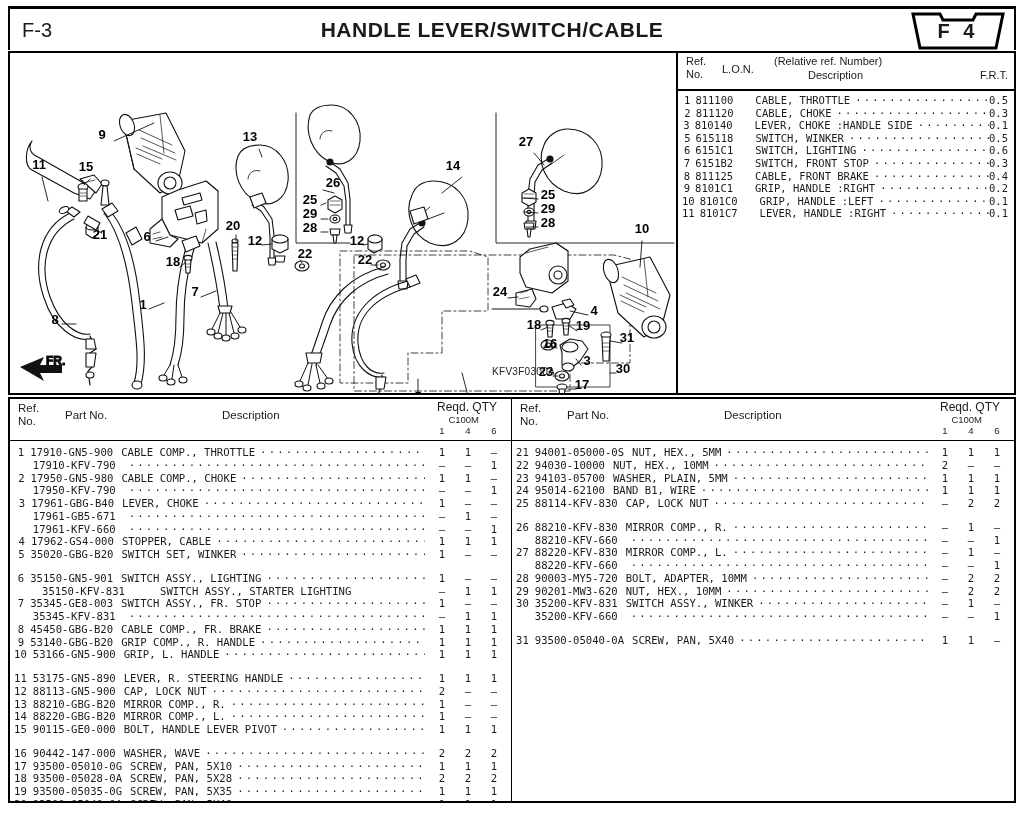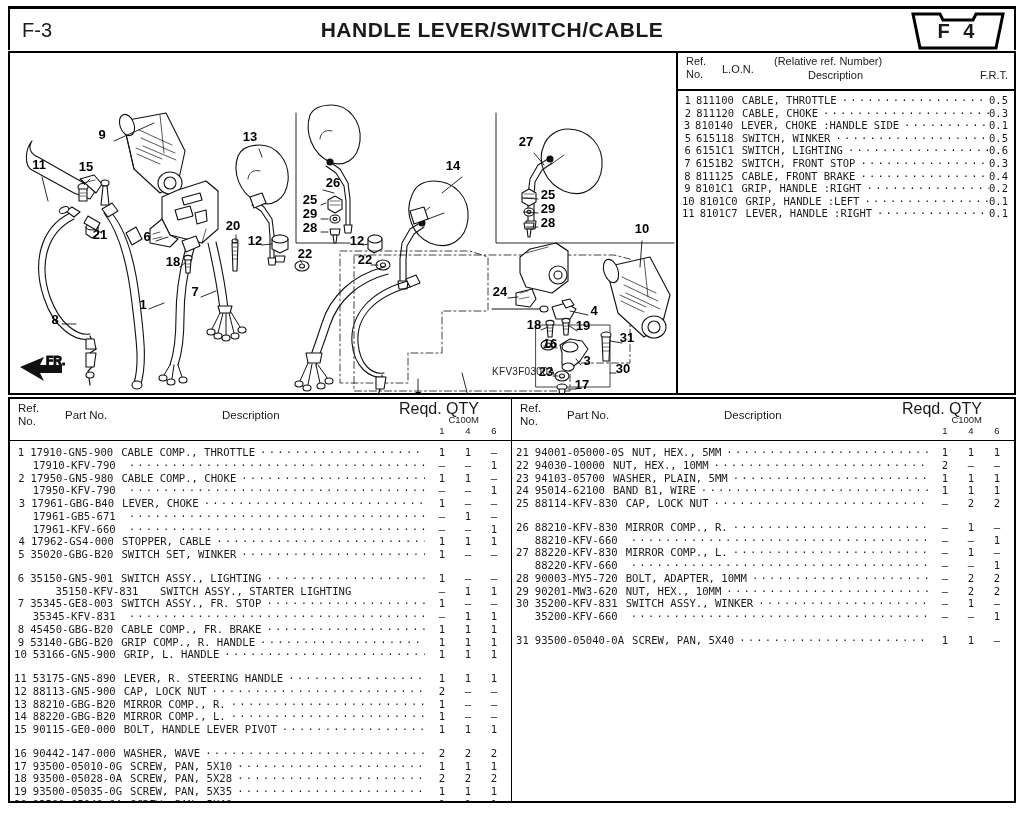--- a/index.html
+++ b/index.html
@@ -140,21 +140,21 @@
     display: flex;
     align-items: baseline;
     padding: 0 6px 0 4px;
     white-space: nowrap;
   }
   .lon-row .c-ref { width: 22px; text-align: right; }
   .lon-row .c-lon { width: 56px; text-align: left; padding-left: 5px; }
   .lon-row .c-desc {
     flex: 1 1 auto;
     overflow: hidden;
-    padding-left: 8px;
+    padding-left: 22px;
     display: flex;
     align-items: center;
   }
   .lon-row .c-desc .txt { flex: 0 0 auto; }
   .lon-row .c-desc .lead {
     flex: 1 1 auto;
     overflow: hidden;
     white-space: nowrap;
     letter-spacing: 2.2px;
     padding-left: 5px;
@@ -182,21 +182,21 @@
   .pt-head {
     position: relative;
     height: 42px;
     border-bottom: 1.5px solid #000;
     box-sizing: border-box;
     font-size: 11.5px;
   }
   .pt-head .hh-ref { position: absolute; left: 8px; top: 3px; line-height: 13px; }
   .pt-head .hh-part { position: absolute; left: 55px; top: 10px; }
   .pt-head .hh-desc { position: absolute; left: 212px; top: 10px; }
-  .pt-head .hh-qty { position: absolute; right: 32px; top: 1px; font-size: 16px; }
+  .pt-head .hh-qty { position: absolute; right: 14px; top: 1px; font-size: 12px; }
   .pt-head .hh-model { position: absolute; right: 32px; top: 15px; font-size: 9.5px; }
   .pt-head .hh-cols {
     position: absolute; right: 4px; top: 26px;
     display: flex; gap: 0;
     font-size: 9.5px;
   }
   .pt-head .hh-cols span { display:inline-block; width: 26px; text-align: center; }
 
   .pt-body {
     padding: 5px 0 0 0;
@@ -205,21 +205,21 @@
     line-height: 12.75px;
   }
   .pt-row {
     display: flex;
     align-items: baseline;
     white-space: nowrap;
     padding: 0 4px 0 4px;
   }
   .pt-row.spacer { height: 11px; }
   .pt-row .p-ref { width: 22px; text-align: right; }
-  .pt-row .p-part { width: 110px; padding-left: 6px; text-align: center; }
+  .pt-row .p-part { width: 110px; padding-left: 6px; }
   .pt-row .p-desc {
     flex: 1 1 auto;
     overflow: hidden;
     display: flex;
     align-items: baseline;
     padding-left: 8px;
     min-width: 0;
   }
   .pt-row .p-desc .txt { flex: 0 0 auto; }
   .pt-row .p-desc .lead {

